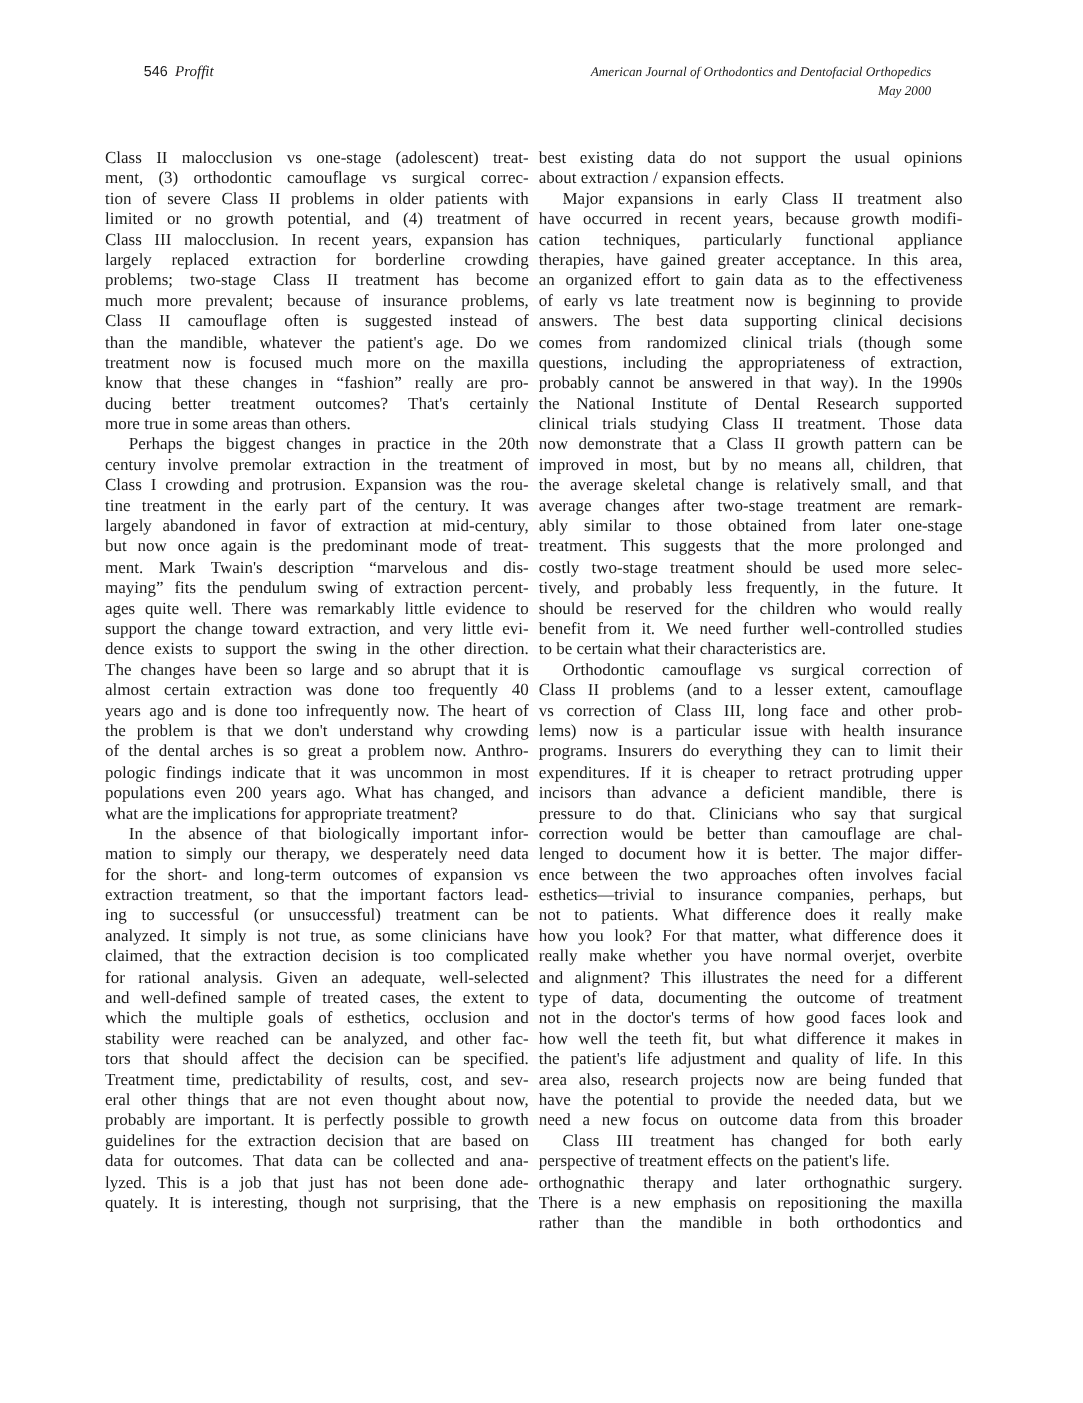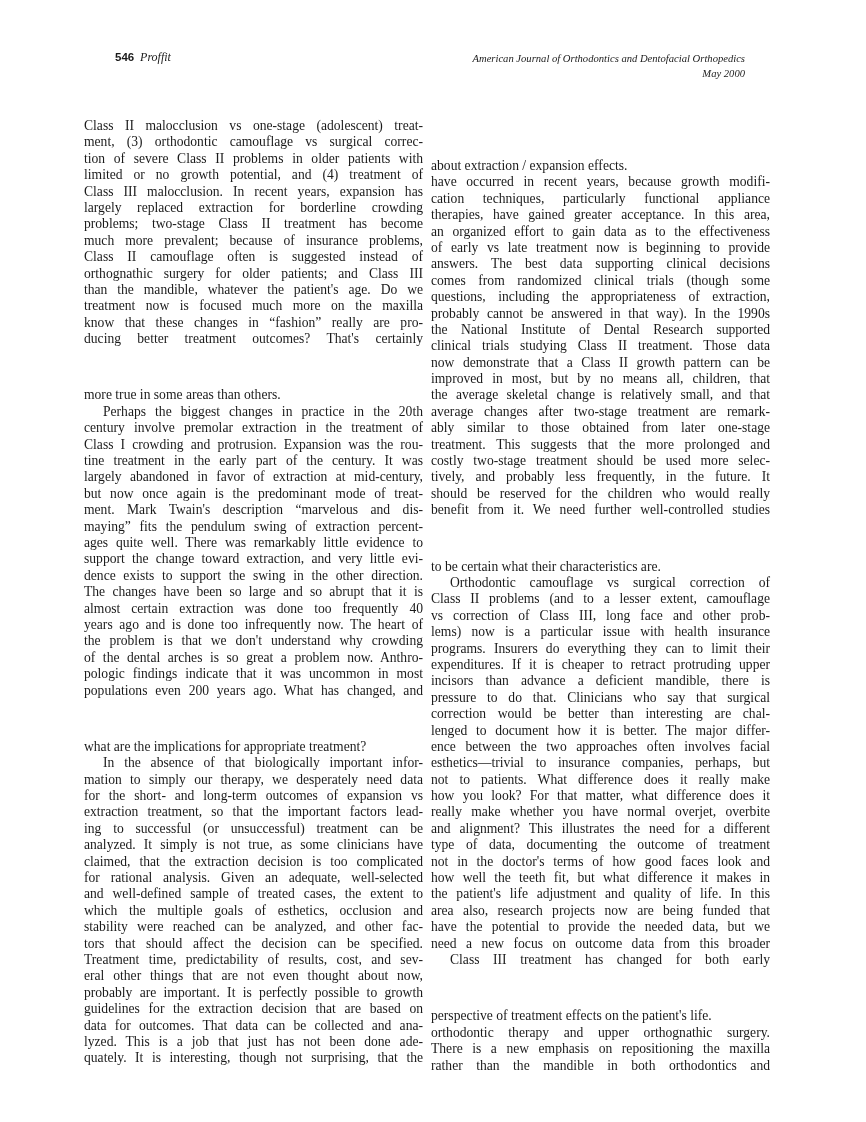--- a/index.html
+++ b/index.html
@@ -1,25 +1,25 @@
 <!DOCTYPE html>
 <html><head>
 <meta charset="utf-8">
 <style>
   html, body { margin: 0; padding: 0; background: #ffffff; }
   body { width: 866px; height: 1122px; position: relative; overflow: hidden; font-family: "Liberation Serif", serif; color: #1a1a1a; }
   .header-left { position: absolute; left: 83px; top: 50px; font-size: 11.5px; line-height: 14px; }
-  .page-num { font-family: "Liberation Sans", sans-serif; font-weight: bold; font-size: 11.5px; padding-left: 32px; }
+  .page-num { font-family: "Liberation Sans", sans-serif; font-weight: normal; font-size: 11.5px; padding-left: 32px; }
   .author { font-style: italic; margin-left: 3px; font-size: 12px; text-align: right; }
   .header-right { position: absolute; right: 121px; top: 51px; text-align: right; font-style: italic; font-size: 10.6px; line-height: 15px; }
   .column { position: absolute; top: 118px; width: 339px; }
   .col-left { left: 84px; }
   .col-right { left: 431px; }
   .line { display: block; height: 16.4px; line-height: 16.4px; font-size: 13.6px; text-align: justify; text-align-last: justify; white-space: nowrap; overflow: visible; }
-  .line.last { text-align-last: left; margin-top: 40px; }
+  .line.last { text-align-last: left; }
   .line.indent { text-indent: 19px; }
 </style>
 </head>
 <body>
 
 <div class="header-left">
   <span class="page-num">546</span>
   <span class="author">Proffit</span>
 </div>
 <div class="header-right">
@@ -30,21 +30,20 @@
 <div class="column col-left">
     <span class="line">Class II malocclusion vs one-stage (adolescent) treat-</span>
     <span class="line">ment, (3) orthodontic camouflage vs surgical correc-</span>
     <span class="line">tion of severe Class II problems in older patients with</span>
     <span class="line">limited or no growth potential, and (4) treatment of</span>
     <span class="line">Class III malocclusion. In recent years, expansion has</span>
     <span class="line">largely replaced extraction for borderline crowding</span>
     <span class="line">problems; two-stage Class II treatment has become</span>
     <span class="line">much more prevalent; because of insurance problems,</span>
     <span class="line">Class II camouflage often is suggested instead of</span>
-    <span class="line">orthognathic surgery for older patients; and Class III</span>
     <span class="line">than the mandible, whatever the patient's age. Do we</span>
     <span class="line">treatment now is focused much more on the maxilla</span>
     <span class="line">know that these changes in “fashion” really are pro-</span>
     <span class="line">ducing better treatment outcomes? That's certainly</span>
     <span class="line last">more true in some areas than others.</span>
     <span class="line indent">Perhaps the biggest changes in practice in the 20th</span>
     <span class="line">century involve premolar extraction in the treatment of</span>
     <span class="line">Class I crowding and protrusion. Expansion was the rou-</span>
     <span class="line">tine treatment in the early part of the century. It was</span>
     <span class="line">largely abandoned in favor of extraction at mid-century,</span>
@@ -76,21 +75,23 @@
     <span class="line">tors that should affect the decision can be specified.</span>
     <span class="line">Treatment time, predictability of results, cost, and sev-</span>
     <span class="line">eral other things that are not even thought about now,</span>
     <span class="line">probably are important. It is perfectly possible to growth</span>
     <span class="line">guidelines for the extraction decision that are based on</span>
     <span class="line">data for outcomes. That data can be collected and ana-</span>
     <span class="line">lyzed. This is a job that just has not been done ade-</span>
     <span class="line">quately. It is interesting, though not surprising, that the</span>
   </div>
 <div class="column col-right">
+    <span class="line">best existing data do not support the usual opinions</span>
     <span class="line last">about extraction / expansion effects.</span>
+    <span class="line indent">Major expansions in early Class II treatment also</span>
     <span class="line">have occurred in recent years, because growth modifi-</span>
     <span class="line">cation techniques, particularly functional appliance</span>
     <span class="line">therapies, have gained greater acceptance. In this area,</span>
     <span class="line">an organized effort to gain data as to the effectiveness</span>
     <span class="line">of early vs late treatment now is beginning to provide</span>
     <span class="line">answers. The best data supporting clinical decisions</span>
     <span class="line">comes from randomized clinical trials (though some</span>
     <span class="line">questions, including the appropriateness of extraction,</span>
     <span class="line">probably cannot be answered in that way). In the 1990s</span>
     <span class="line">the National Institute of Dental Research supported</span>
@@ -107,33 +108,33 @@
     <span class="line">benefit from it. We need further well-controlled studies</span>
     <span class="line last">to be certain what their characteristics are.</span>
     <span class="line indent">Orthodontic camouflage vs surgical correction of</span>
     <span class="line">Class II problems (and to a lesser extent, camouflage</span>
     <span class="line">vs correction of Class III, long face and other prob-</span>
     <span class="line">lems) now is a particular issue with health insurance</span>
     <span class="line">programs. Insurers do everything they can to limit their</span>
     <span class="line">expenditures. If it is cheaper to retract protruding upper</span>
     <span class="line">incisors than advance a deficient mandible, there is</span>
     <span class="line">pressure to do that. Clinicians who say that surgical</span>
-    <span class="line">correction would be better than interesting are chal-</span>
+    <span class="line">correction would be better than camouflage are chal-</span>
     <span class="line">lenged to document how it is better. The major differ-</span>
     <span class="line">ence between the two approaches often involves facial</span>
     <span class="line">esthetics—trivial to insurance companies, perhaps, but</span>
     <span class="line">not to patients. What difference does it really make</span>
     <span class="line">how you look? For that matter, what difference does it</span>
     <span class="line">really make whether you have normal overjet, overbite</span>
     <span class="line">and alignment? This illustrates the need for a different</span>
     <span class="line">type of data, documenting the outcome of treatment</span>
     <span class="line">not in the doctor's terms of how good faces look and</span>
     <span class="line">how well the teeth fit, but what difference it makes in</span>
     <span class="line">the patient's life adjustment and quality of life. In this</span>
     <span class="line">area also, research projects now are being funded that</span>
     <span class="line">have the potential to provide the needed data, but we</span>
     <span class="line">need a new focus on outcome data from this broader</span>
     <span class="line indent">Class III treatment has changed for both early</span>
     <span class="line last">perspective of treatment effects on the patient's life.</span>
-    <span class="line">orthodontic therapy and upper orthognathic surgery.</span>
+    <span class="line">orthognathic therapy and later orthognathic surgery.</span>
     <span class="line">There is a new emphasis on repositioning the maxilla</span>
     <span class="line">rather than the mandible in both orthodontics and</span>
   </div>
 
 </body></html>

